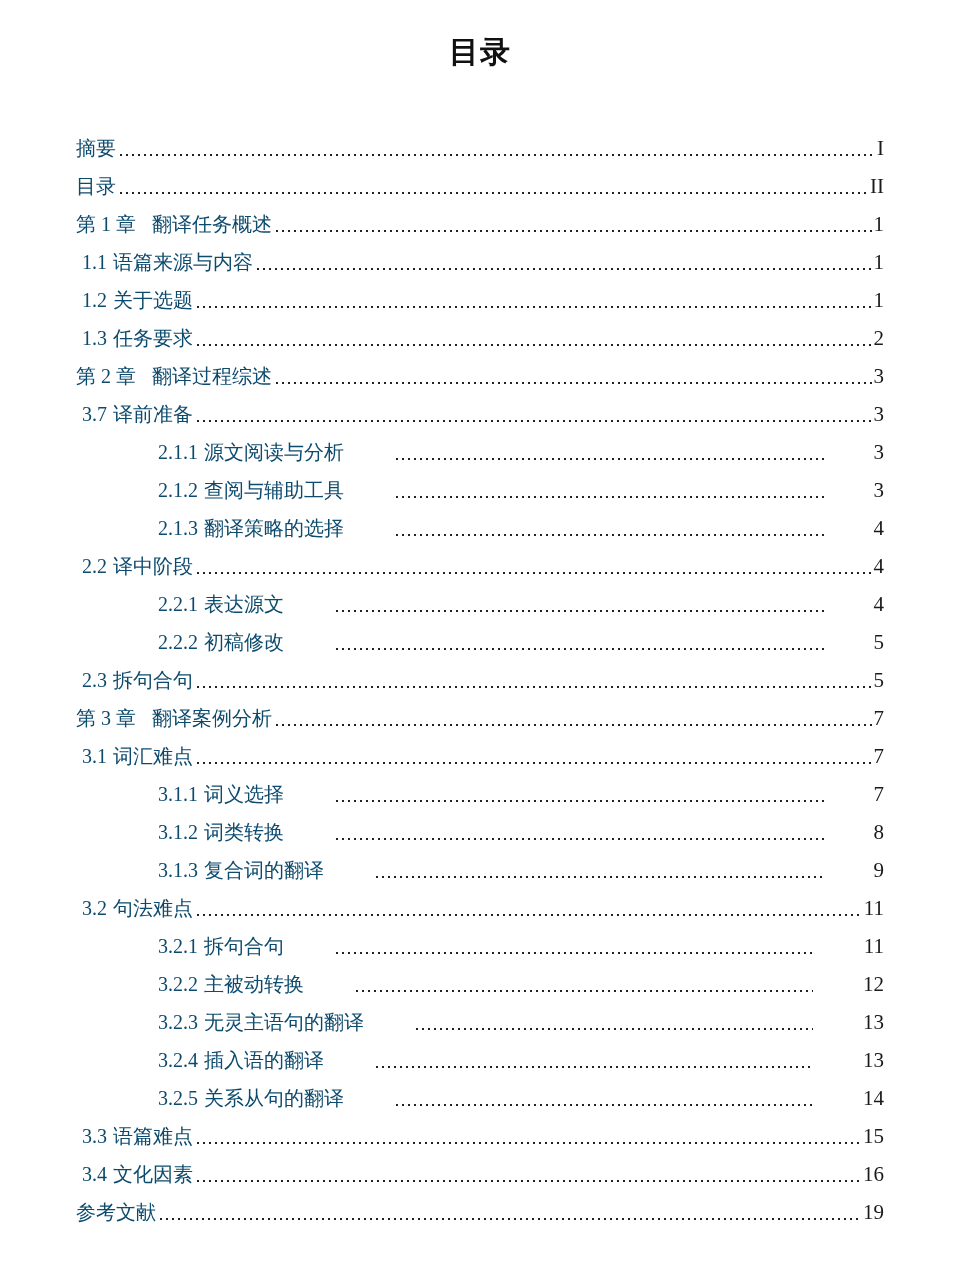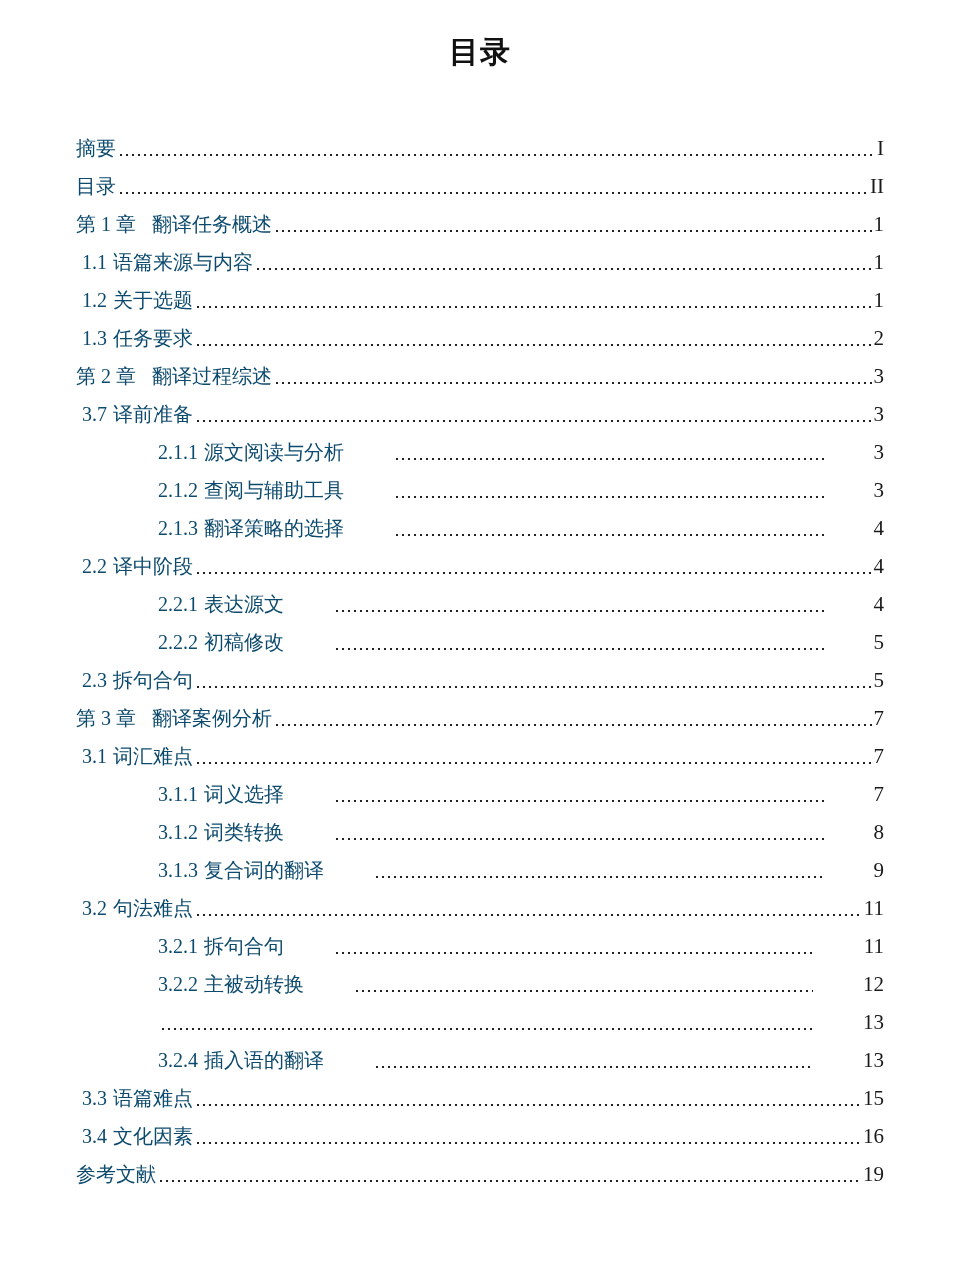--- a/index.html
+++ b/index.html
@@ -198,27 +198,33 @@
       <span class="toc-label"><span class="toc-num">3.2.1</span><span class="toc-chap-gap" style="width: 6px;"></span><span>拆句合句</span></span>
       <span class="toc-leader"></span>
       <span class="toc-page">11</span>
     </li>
     <li class="toc-row lvl2">
       <span class="toc-label"><span class="toc-num">3.2.2</span><span class="toc-chap-gap" style="width: 6px;"></span><span>主被动转换</span></span>
       <span class="toc-leader"></span>
       <span class="toc-page">12</span>
     </li>
     <li class="toc-row lvl2">
+      <span class="toc-label"><span class="toc-num">3.2.3</span><span class="toc-chap-gap" style="width: 6px;"></span><span>无灵主语句的翻译</span></span>
       <span class="toc-leader"></span>
       <span class="toc-page">13</span>
     </li>
     <li class="toc-row lvl2">
       <span class="toc-label"><span class="toc-num">3.2.4</span><span class="toc-chap-gap" style="width: 6px;"></span><span>插入语的翻译</span></span>
       <span class="toc-leader"></span>
       <span class="toc-page">13</span>
+    </li>
+    <li class="toc-row lvl2">
+      <span class="toc-label"><span class="toc-num">3.2.5</span><span class="toc-chap-gap" style="width: 6px;"></span><span>关系从句的翻译</span></span>
+      <span class="toc-leader"></span>
+      <span class="toc-page">14</span>
     </li>
     <li class="toc-row lvl1">
       <span class="toc-label"><span class="toc-num">3.3</span><span class="toc-chap-gap" style="width: 6px;"></span><span>语篇难点</span></span>
       <span class="toc-leader"></span>
       <span class="toc-page">15</span>
     </li>
     <li class="toc-row lvl1">
       <span class="toc-label"><span class="toc-num">3.4</span><span class="toc-chap-gap" style="width: 6px;"></span><span>文化因素</span></span>
       <span class="toc-leader"></span>
       <span class="toc-page">16</span>

